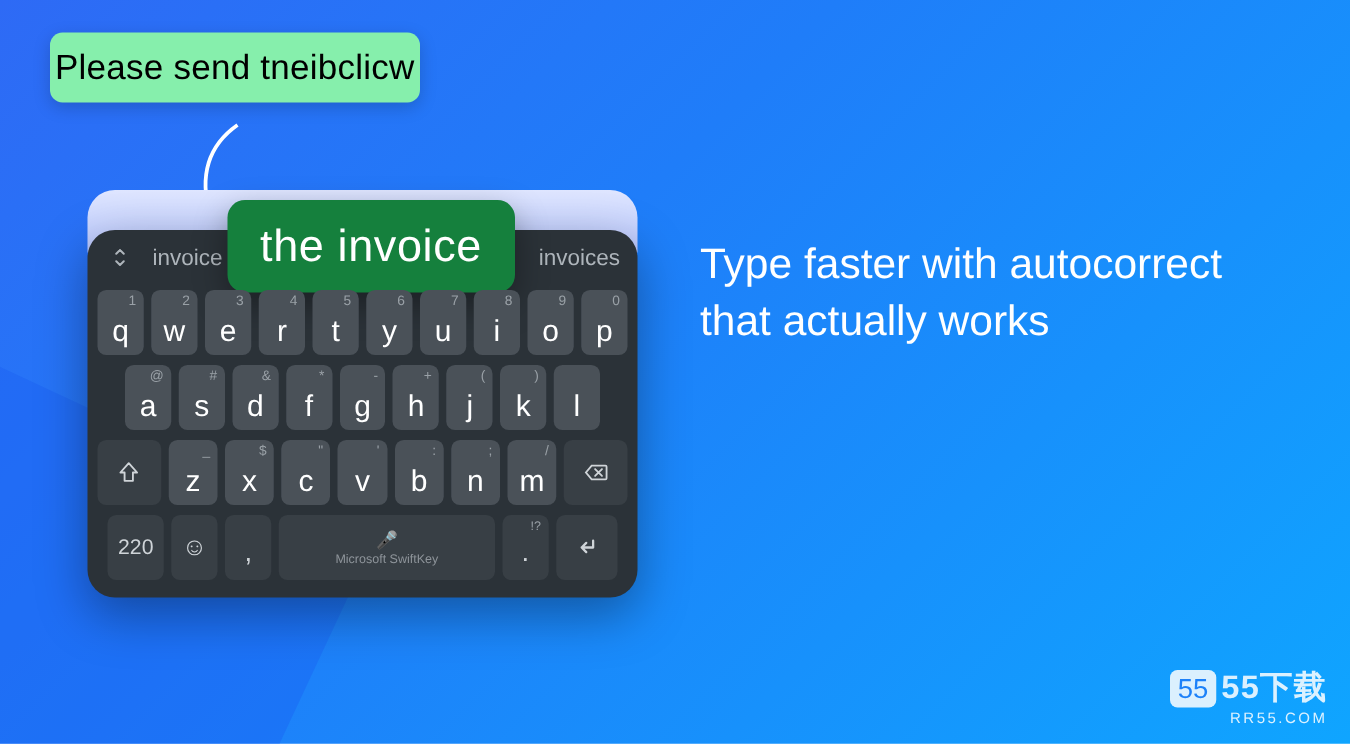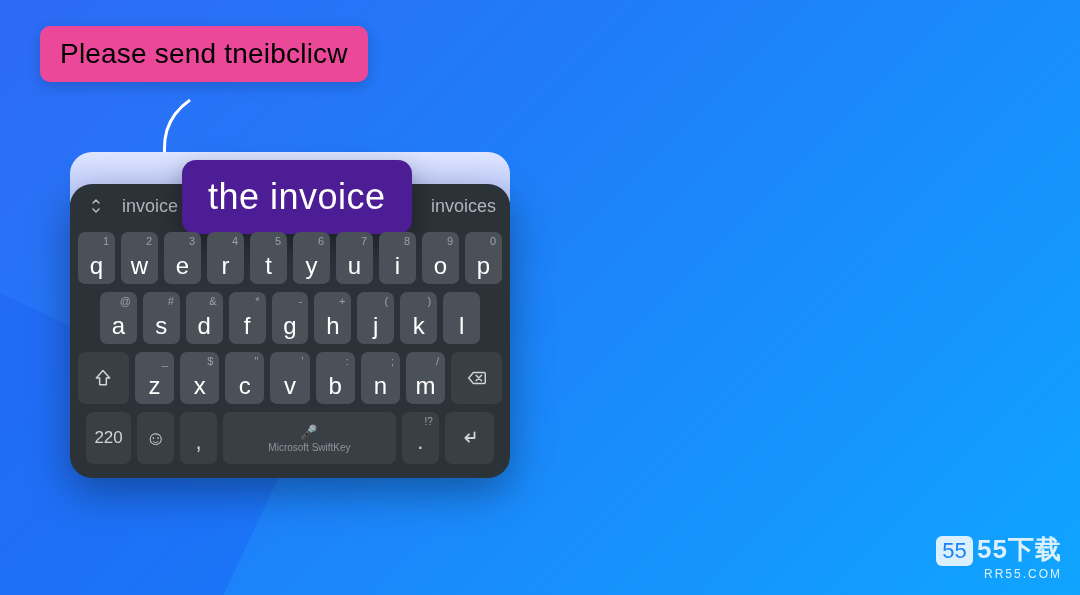--- a/index.html
+++ b/index.html
@@ -22,25 +22,25 @@
   
   .device-area {
     position: absolute;
     left: 70px; top: 32px;
     width: 440px;
   }
 
   .input-bubble {
     position: absolute;
     left: -30px; top: -6px;
-    background: #ec4899;
+    background: #86efac;
     color: #000;
     border-radius: 10px;
     box-shadow: 0 4px 14px rgba(0,0,0,.18);
-    padding: 12px 20px;
+    padding: 12px 4px;
     font-size: 28px;
     letter-spacing: .2px;
     white-space: nowrap;
   }
   .arrow {
     position: absolute;
     left: 70px; top: 62px;
     width: 70px; height: 90px;
     pointer-events: none;
   }
@@ -72,21 +72,21 @@
   }
   .sugg-left, .sugg-right {
     color:#aeb5bb; font-size:18px;
   }
   .sugg-flex { flex:1; }
 
   
   .suggest-pop {
     position: absolute;
     left: 112px; top: -24px;
-    background: #4c1d95;
+    background: #15803d;
     color: #fff;
     border-radius: 14px;
     padding: 16px 26px;
     font-size: 36px;
     letter-spacing: .5px;
     box-shadow: 0 10px 26px rgba(0,0,0,.35);
     white-space: nowrap;
   }
 
   
@@ -279,19 +279,20 @@
         </div>
       </div>
     </div>
   </div>
 </div>
 
 <div class="copy">
   <div class="headline">
     <br>
   </div>
+  <div class="subcopy">Type faster with autocorrect that actually works</div>
 </div>
 
 <div class="watermark">
   <span class="wm-badge">55</span>
   <span class="wm-main">55下载</span>
   <div class="wm-sub">RR55.COM</div>
 </div>
 
 </body></html>

